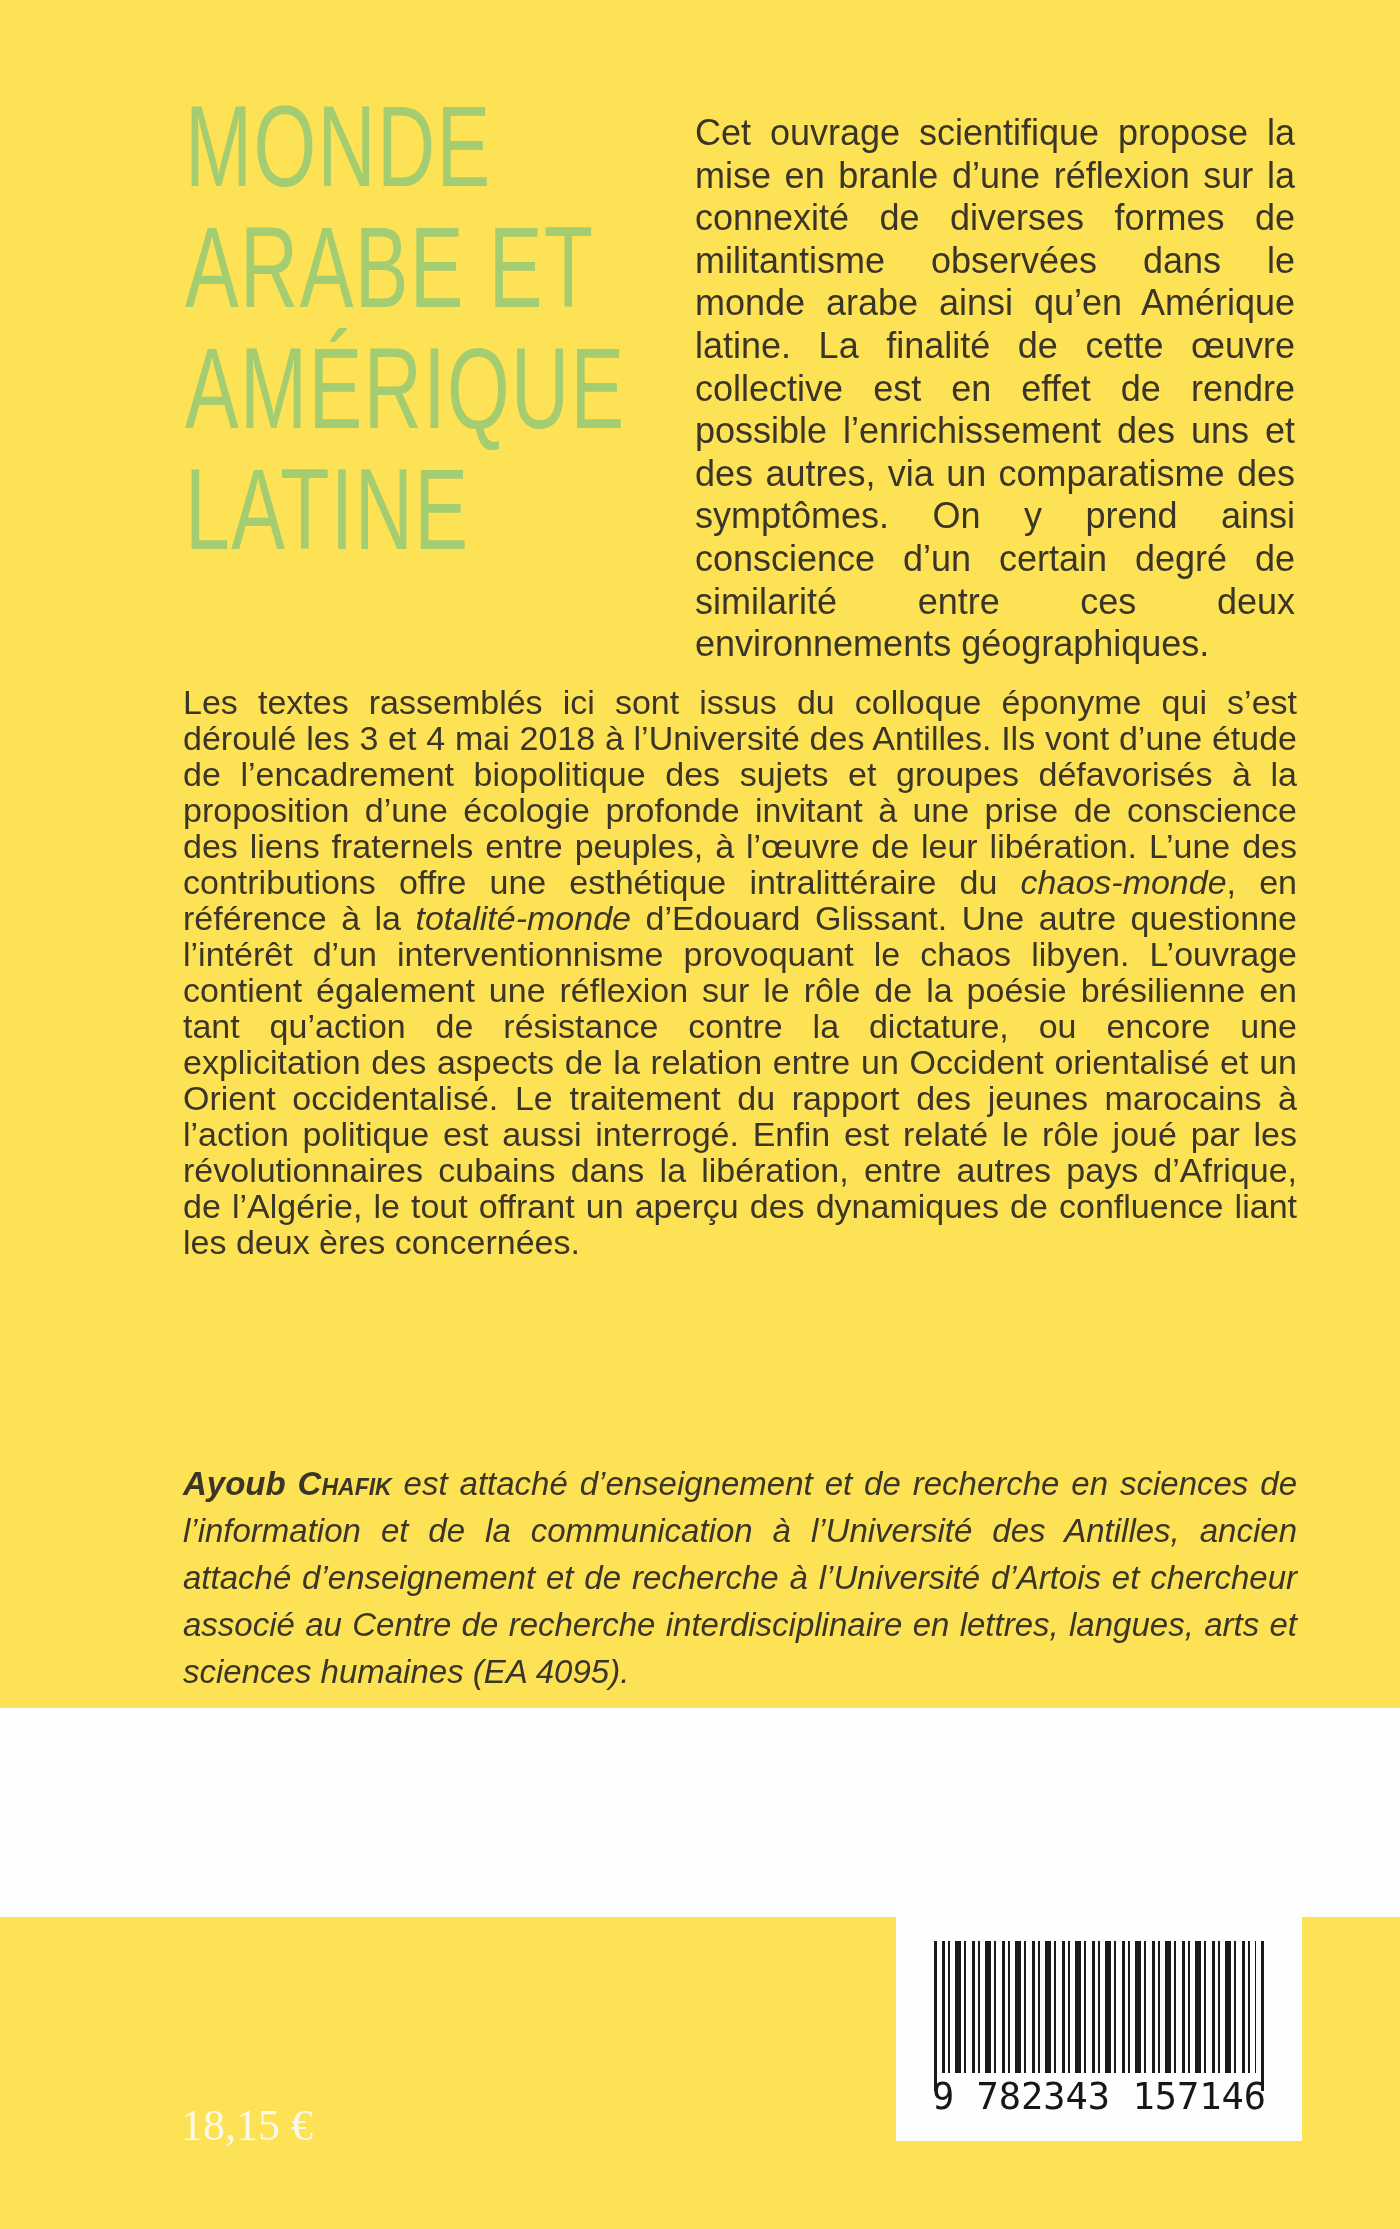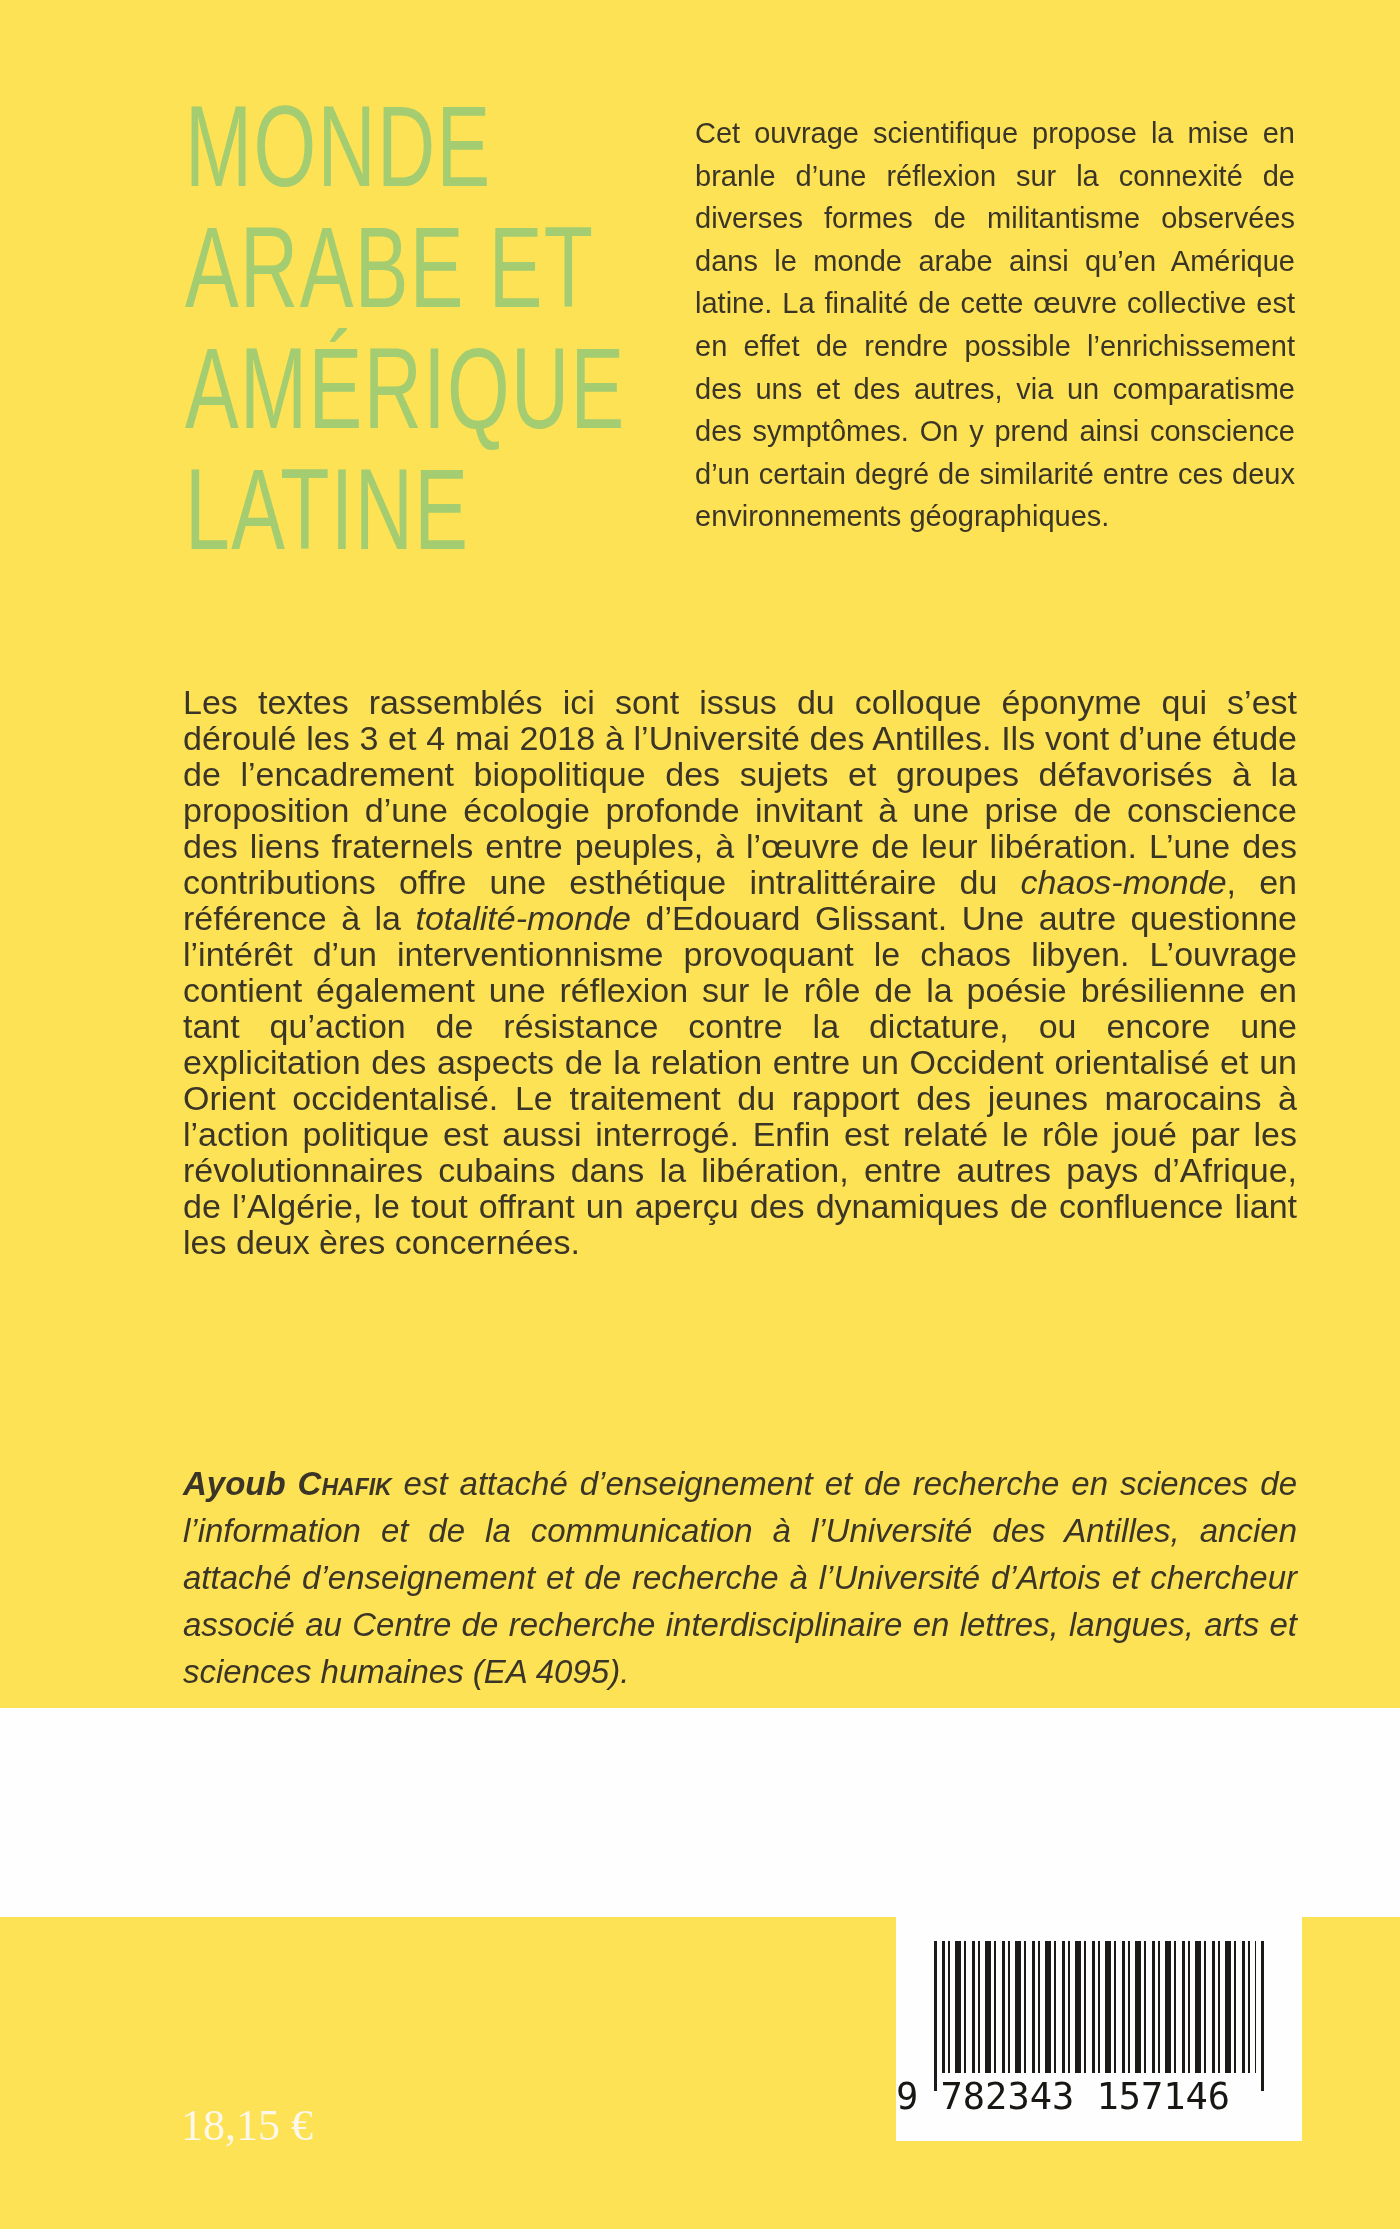--- a/index.html
+++ b/index.html
@@ -6,42 +6,42 @@
   .page{position:relative;width:1400px;height:2229px;background:#fce254;
         font-family:"Liberation Sans",sans-serif;color:#3b3528;overflow:hidden;margin:0 auto;}
 
   
   .title{position:absolute;left:185px;top:86px;}
   .title-line{font-size:115px;line-height:121px;font-weight:400;color:#a4cc70;
               letter-spacing:2px;white-space:nowrap;transform:scaleX(0.70);transform-origin:left top;}
 
   
   .intro{position:absolute;left:695px;top:112px;width:600px;
-         font-size:29px;line-height:42.6px;text-align:justify;}
+         font-size:36px;line-height:42.6px;text-align:justify;}
   .mainpara{position:absolute;left:183px;top:684px;width:1114px;
             font-size:34px;line-height:36px;text-align:justify;}
   .mainpara .it{font-style:italic;}
   .bio{position:absolute;left:183px;top:1460px;width:1114px;
        font-size:33px;line-height:47px;font-style:italic;text-align:justify;}
   .bio .name{font-weight:bold;}
   .bio .sc{font-variant:small-caps;}
 
   
   .band{position:absolute;left:0;top:1708px;width:1400px;height:209px;background:#fefefe;}
 
   
   .barcodebox{position:absolute;left:896px;top:1907px;width:406px;height:234px;background:#fefefe;}
   .bars{position:absolute;left:46px;top:34px;width:314px;height:132px;
         background:repeating-linear-gradient(90deg,
           #1c1a16 0 3px,#fefefe 3px 6px,#1c1a16 6px 8px,#fefefe 8px 13px,
           #1c1a16 13px 19px,#fefefe 19px 22px,#1c1a16 22px 24px,#fefefe 24px 30px);}
   .bars::before,.bars::after{content:"";position:absolute;top:0;width:3px;height:150px;background:#1c1a16;}
   .bars::before{left:-8px;}
   .bars::after{right:-8px;}
-  .digits{position:absolute;left:0;top:168px;width:100%;
+  .digits{position:absolute;left:0;top:168px;width:100%;text-align:center;
           font-family:"DejaVu Sans Mono",monospace;font-size:37px;color:#191714;}
 
   
   .isbn{position:absolute;left:183px;top:2060px;font-size:31px;letter-spacing:.5px;color:#342f22;}
   .price{position:absolute;left:181px;top:2100px;font-family:"Liberation Serif",serif;
          font-size:44px;color:#fdf8e9;}
 </style>
 </head>
 <body>
 

